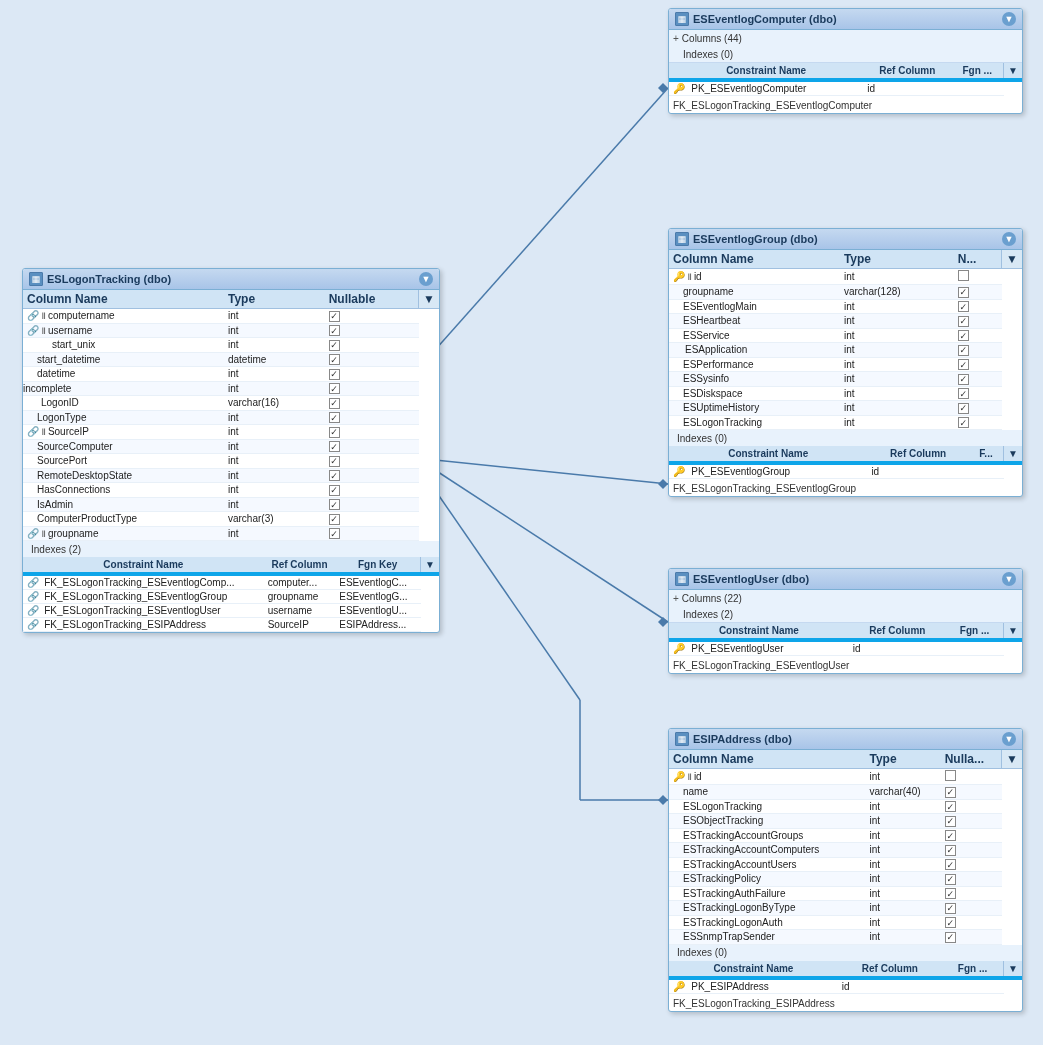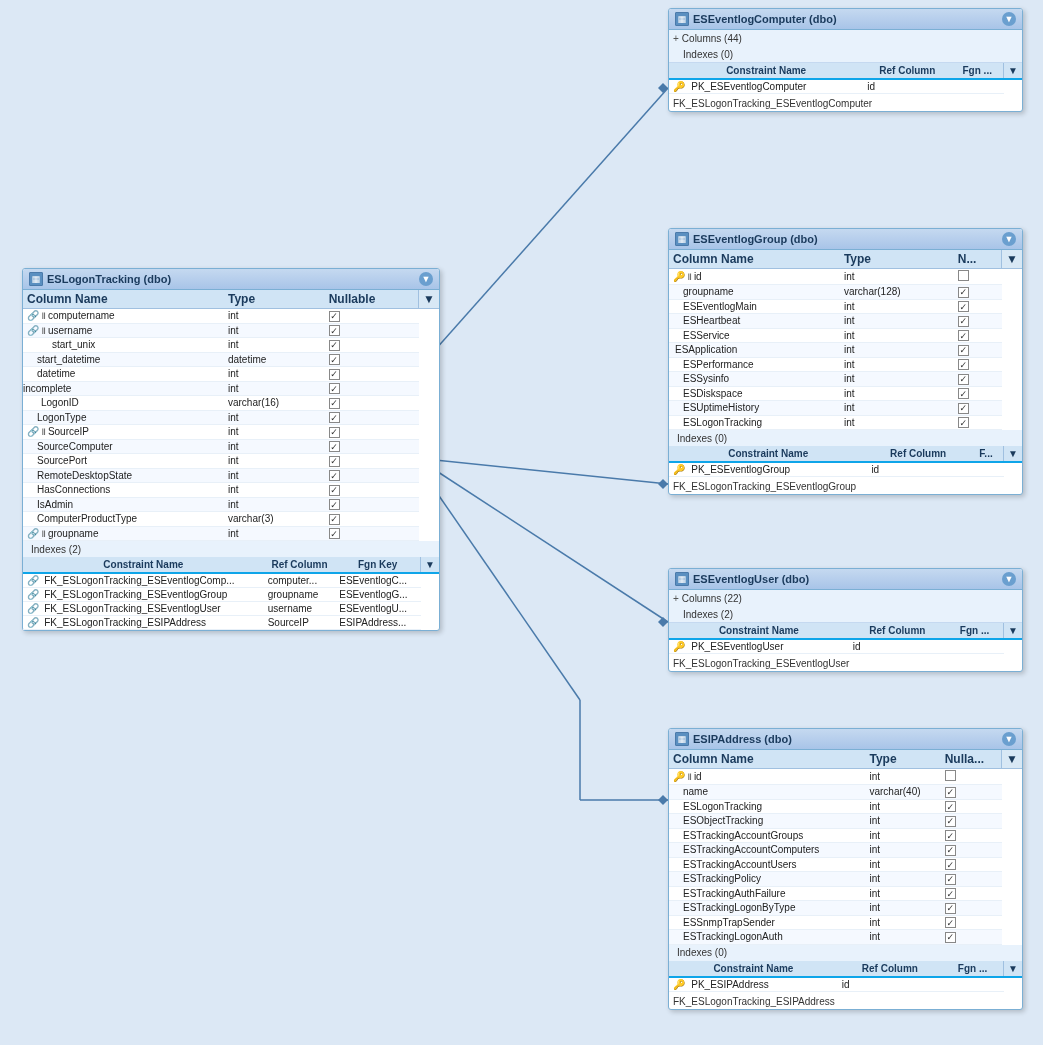--- a/index.html
+++ b/index.html
@@ -167,21 +167,21 @@
       width: 100%;
       border-collapse: collapse;
     }
 
     .constraint-header th {
       background: #d0e4f5;
       padding: 2px 4px;
       font-size: 10px;
       font-weight: bold;
       color: #1a3a5c;
-      border-bottom: 2px solid #0ea5e9;
+      border-bottom: 4px solid #0ea5e9;
     }
 
     .constraint-row td {
       padding: 1px 4px;
       font-size: 10px;
       color: #222;
       border-bottom: 1px solid #e8f0f8;
       white-space: nowrap;
     }
 
@@ -303,21 +303,21 @@
           <td style="padding-left:14px;">ESHeartbeat</td>
           <td>int</td>
           <td><div class="checkbox checked"></div></td>
         </tr>
         <tr class="col-row">
           <td style="padding-left:14px;">ESService</td>
           <td>int</td>
           <td><div class="checkbox checked"></div></td>
         </tr>
         <tr class="col-row">
-          <td style="padding-left:6px;">ESApplication</td>
+          <td style="padding-left:16px;">ESApplication</td>
           <td>int</td>
           <td><div class="checkbox checked"></div></td>
         </tr>
         <tr class="col-row">
           <td style="padding-left:14px;">ESPerformance</td>
           <td>int</td>
           <td><div class="checkbox checked"></div></td>
         </tr>
         <tr class="col-row">
           <td style="padding-left:14px;">ESSysinfo</td>
@@ -469,26 +469,26 @@
           <td style="padding-left:14px;">ESTrackingAuthFailure</td>
           <td>int</td>
           <td><div class="checkbox checked"></div></td>
         </tr>
         <tr class="col-row">
           <td style="padding-left:14px;">ESTrackingLogonByType</td>
           <td>int</td>
           <td><div class="checkbox checked"></div></td>
         </tr>
         <tr class="col-row">
+          <td style="padding-left:14px;">ESTrackingLogonAuth</td>
+          <td>int</td>
+          <td><div class="checkbox checked"></div></td>
+        </tr>
+        <tr class="col-row">
           <td style="padding-left:14px;">ESSnmpTrapSender</td>
-          <td>int</td>
-          <td><div class="checkbox checked"></div></td>
-        </tr>
-        <tr class="col-row">
-          <td style="padding-left:14px;">ESTrackingLogonAuth</td>
           <td>int</td>
           <td><div class="checkbox checked"></div></td>
         </tr>
       </tbody>
     </table>
     <div class="section-row">
       <span style="margin-left:4px;">Indexes (0)</span>
     </div>
     <table class="constraint-table">
       <thead class="constraint-header">

